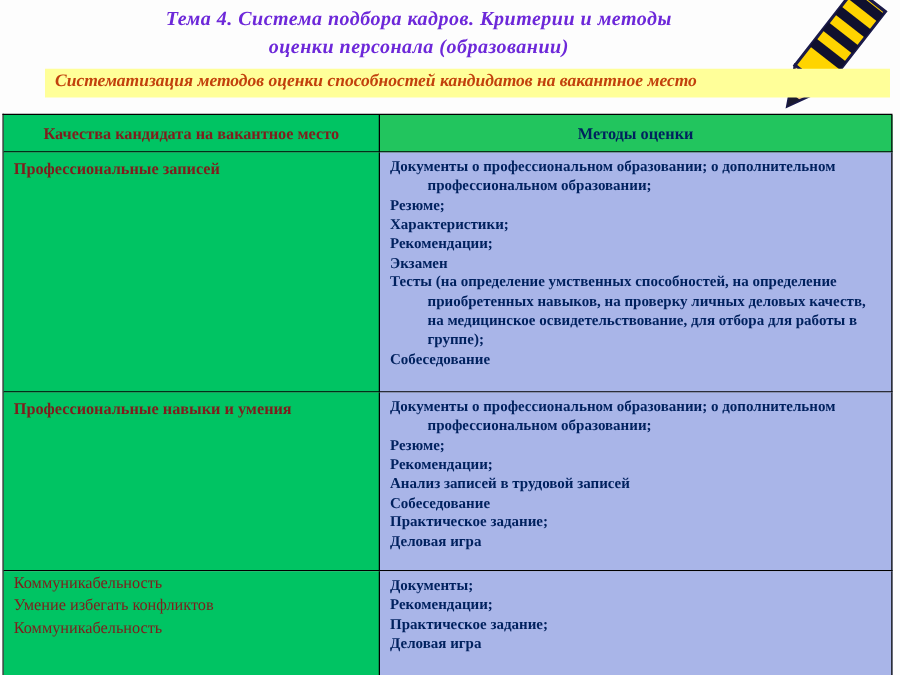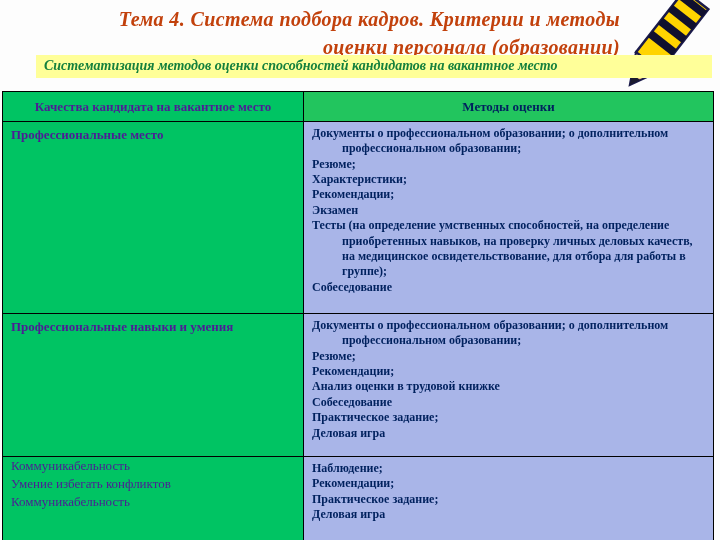--- a/index.html
+++ b/index.html
@@ -1,40 +1,40 @@
 <!DOCTYPE html>
 <html><head>
 <meta charset="utf-8">
 <style>
   html,body{margin:0;padding:0;background:#888;}
   .slide{
     position:relative;width:720px;height:540px;background:#fdfdfd;overflow:hidden;
     font-family:"Liberation Serif",serif;
   }
   .title{
-    position:absolute;top:5px;left:50px;width:570px;text-align:right;
-    font-weight:700;font-style:italic;font-size:20px;line-height:1.4;
-    color:#c2410c;letter-spacing:.4px;
+    position:absolute;top:5px;left:50px;width:570px;text-align:center;
+    font-weight:700;font-style:italic;font-size:16px;line-height:1.4;
+    color:#6d28d9;letter-spacing:.4px;
   }
   .subtitle{
     position:absolute;top:55px;left:36px;width:664px;background:#ffff99;
-    color:#15803d;font-weight:700;font-style:italic;font-size:14px;
+    color:#c2410c;font-weight:700;font-style:italic;font-size:14px;
     padding:3px 4px 4px 8px;
     font-family:Liberation Serif, serif;
   }
   .tbl{
     position:absolute;top:91px;left:2px;width:711px;
     border-top:1.5px solid #000;border-left:1.5px solid #000;
   }
   .trow{display:flex;}
   .cell{
     border-right:1.5px solid #000;border-bottom:1.5px solid #000;
     box-sizing:border-box;overflow:hidden;
   }
-  .cl{width:301px;background:#00c463;color:#4c1d95;}
+  .cl{width:301px;background:#00c463;color:#7f1d1d;}
   .cr{width:410px;background:#a9b5e8;color:#00215e;}
   .hrow .cell{height:30px;display:flex;align-items:center;justify-content:center;
     font-weight:700;font-size:13px;text-align:center;}
   .hrow .cr{background:#22c55e;}
   .r1 .cell{height:192px;}
   .r2 .cell{height:143px;}
   .r3 .cell{height:84px;}
   .qlabel{font-weight:700;font-size:13px;padding:5px 8px;}
   .methods{font-weight:700;font-size:12px;line-height:1.28;padding:4px 6px 3px 8px;}
   .method{padding-left:30px;text-indent:-30px;}
@@ -72,21 +72,21 @@
       <div class="cell cl">
         <span>Качества кандидата на вакантное место</span>
       </div>
       <div class="cell cr">
         <span>Методы оценки</span>
       </div>
     </div>
 
     <div class="trow r1">
       <div class="cell cl">
-        <div class="qlabel">Профессиональные место</div>
+        <div class="qlabel">Профессиональные записей</div>
       </div>
       <div class="cell cr">
         <div class="methods">
           <div class="method">Документы о профессиональном образовании; о дополнительном профессиональном образовании;</div>
           <div class="method">Резюме;</div>
           <div class="method">Характеристики;</div>
           <div class="method">Рекомендации;</div>
           <div class="method">Экзамен</div>
           <div class="method">Тесты (на определение умственных способностей, на определение приобретенных навыков, на проверку личных деловых качеств, на медицинское освидетельствование, для отбора для работы в группе);</div>
           <div class="method">Собеседование</div>
@@ -96,37 +96,37 @@
 
     <div class="trow r2">
       <div class="cell cl">
         <div class="qlabel">Профессиональные навыки и умения</div>
       </div>
       <div class="cell cr">
         <div class="methods">
           <div class="method">Документы о профессиональном образовании; о дополнительном профессиональном образовании;</div>
           <div class="method">Резюме;</div>
           <div class="method">Рекомендации;</div>
-          <div class="method">Анализ оценки в трудовой книжке</div>
+          <div class="method">Анализ записей в трудовой записей</div>
           <div class="method">Собеседование</div>
           <div class="method">Практическое задание;</div>
           <div class="method">Деловая игра</div>
         </div>
       </div>
     </div>
 
     <div class="trow r3">
       <div class="cell cl">
         <div class="qitem">Коммуникабельность</div>
         <div class="qitem">Умение избегать конфликтов</div>
         <div class="qitem">Коммуникабельность</div>
       </div>
       <div class="cell cr">
         <div class="methods">
-          <div class="method">Наблюдение;</div>
+          <div class="method">Документы;</div>
           <div class="method">Рекомендации;</div>
           <div class="method">Практическое задание;</div>
           <div class="method">Деловая игра</div>
         </div>
       </div>
     </div>
 
   </div>
 </div>
 

